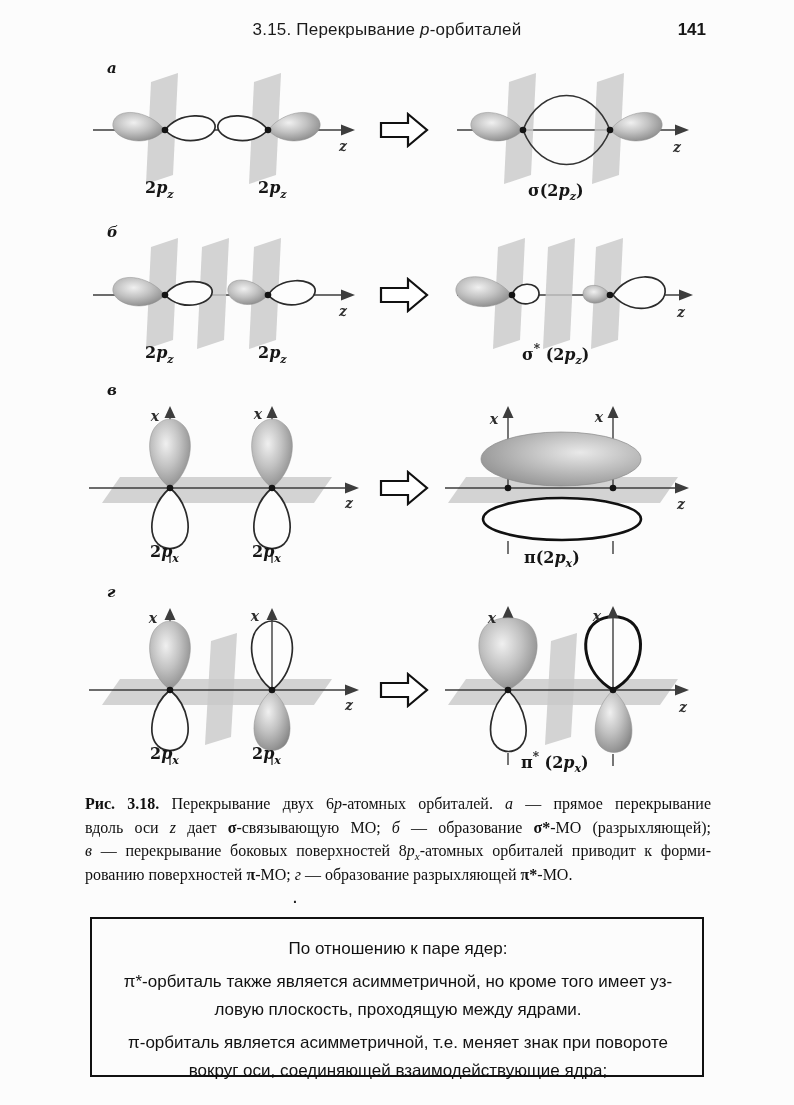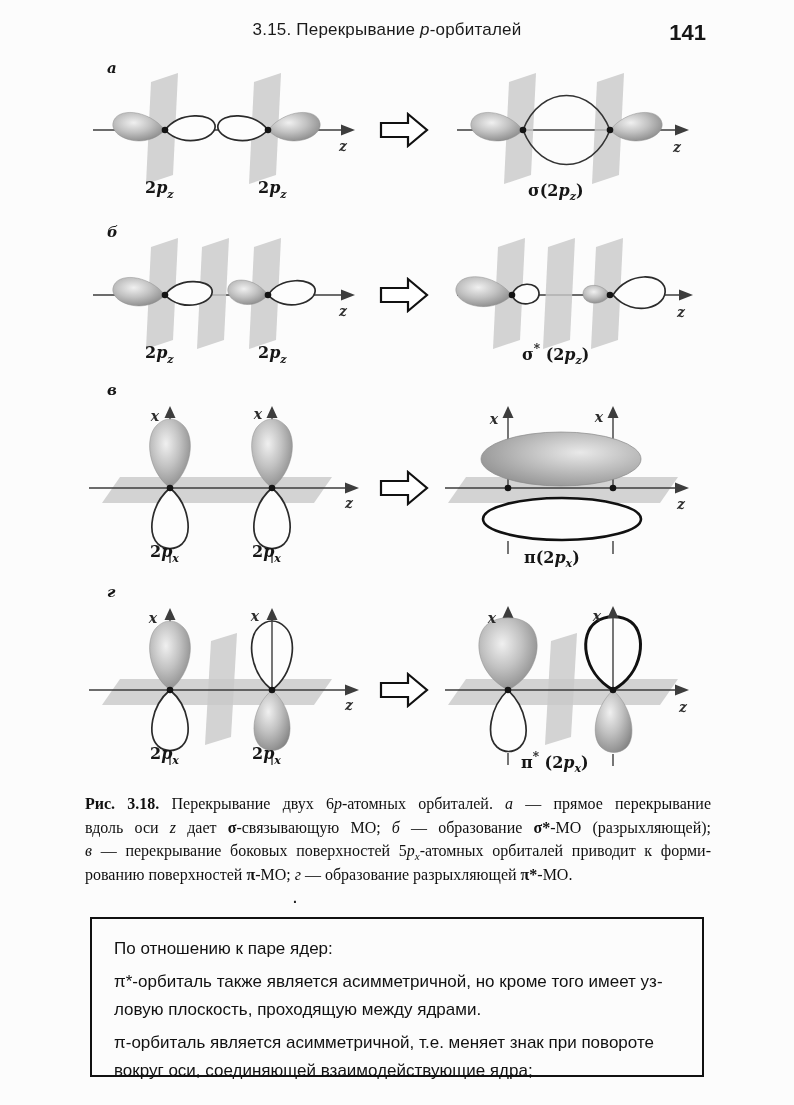--- a/index.html
+++ b/index.html
@@ -3,21 +3,21 @@
 <meta charset="utf-8">
 <style>
   html,body{margin:0;padding:0;background:#e8e8e8;}
   .page{position:relative;width:794px;height:1105px;background:#fcfcfc;margin:0 auto;
         font-family:"Liberation Sans",sans-serif;color:#161616;overflow:hidden;}
   
   .hdr{position:absolute;top:20px;left:0;width:794px;height:24px;}
   .hdr-title{position:absolute;left:0;right:0;text-align:center;transform:translateX(-10px);
              font-size:17px;letter-spacing:.2px;color:#1a1a1a;}
   .hdr-title .it{font-style:italic;}
-  .hdr-num{position:absolute;right:88px;top:0;font-weight:bold;font-size:22px;}
+  .hdr-num{position:absolute;right:88px;top:0;font-weight:bold;font-size:17px;}
   
   .figwrap{position:absolute;left:85px;top:60px;width:620px;height:730px;}
   svg .axis{stroke:#3d3d3d;stroke-width:1.4;fill:none;}
   svg .ah{fill:#3d3d3d;stroke:none;}
   svg .plane{fill:#c9c9c9;opacity:.82;stroke:none;}
   svg .wlobe{fill:#fdfdfd;stroke:#2b2b2b;stroke-width:1.7;}
   svg .wlobe3{fill:#fdfdfd;stroke:#111;stroke-width:3;}
   svg .glob{fill:url(#gradLobe);stroke:#8f8f8f;stroke-width:.5;}
   svg .ball{fill:url(#gradBall);stroke:#8a8a8a;stroke-width:.7;}
   svg .dot{fill:#141414;stroke:none;}
@@ -33,21 +33,21 @@
   .caption{position:absolute;left:85px;top:792px;width:626px;
            font-family:"Liberation Serif",serif;font-size:16px;line-height:23.5px;color:#101010;}
   .caption .jline{text-align:justify;text-align-last:justify;}
   .caption .b{font-weight:bold;font-family:Liberation Serif, serif;}
   .caption .i{font-style:italic;}
   .caption sub{font-size:11px;font-style:italic;line-height:0;}
   .stray{position:absolute;left:293px;top:890px;font-size:14px;font-weight:bold;color:#222;}
   
   .ibox{position:absolute;left:90px;top:917px;width:568px;height:122px;
         border:2px solid #111;background:#fcfcfc;padding:16px 20px 18px 22px;
-        font-size:17px;line-height:28px;color:#111;}
+        font-size:17px;line-height:28px;color:#111;text-align:center;}
   .ibox p{margin:0 0 5px 0;}
 </style>
 </head>
 <body>
 
 <div class="page">
 
   <div class="hdr">
     <div class="hdr-title"><span>3.15. Перекрывание </span><span class="it">p</span><span>-орбиталей</span></div>
     <div class="hdr-num">141</div>
@@ -225,21 +225,21 @@
       <text class="axl" x="512" y="561" text-anchor="middle">x</text>
       <text class="axl" x="598" y="652" text-anchor="middle">z</text>
       <text class="dlabel" x="436" y="708"><tspan>π</tspan><tspan class="star" y="701">*</tspan><tspan y="708"> (2</tspan><tspan class="it">p</tspan><tspan class="subsc" y="712">x</tspan><tspan y="708">)</tspan></text>
     </g>
   </svg>
   </div>
 
   <div class="caption">
     <div class="jline"><span class="b">Рис. 3.18.</span><span> Перекрывание двух 6</span><span class="i">p</span><span>-атомных орбиталей. </span><span class="i">а</span><span> — прямое перекрывание</span></div>
     <div class="jline"><span>вдоль оси </span><span class="i">z</span><span> дает </span><span class="b">σ</span><span>-связывающую МО; </span><span class="i">б</span><span> — образование </span><span class="b">σ*</span><span>-МО (разрыхляющей);</span></div>
-    <div class="jline"><span class="i">в</span><span> — перекрывание боковых поверхностей 5</span><span class="i">p</span><sub>x</sub><span>-атомных орбиталей приводит к форми-</span></div>
+    <div class="jline"><span class="i">в</span><span> — перекрывание боковых поверхностей 8</span><span class="i">p</span><sub>x</sub><span>-атомных орбиталей приводит к форми-</span></div>
     <div><span>рованию поверхностей </span><span class="b">π</span><span>-МО; </span><span class="i">г</span><span> — образование разрыхляющей </span><span class="b">π*</span><span>-МО.</span></div>
   </div>
 
   <span class="stray">.</span>
 
   <div class="ibox">
     <p>По отношению к паре ядер:</p>
     <p><span>π*-орбиталь также является асимметричной, но кроме того имеет уз-</span><br><span>ловую плоскость, проходящую между ядрами.</span></p>
     <p><span>π-орбиталь является асимметричной, т.е. меняет знак при повороте</span><br><span>вокруг оси, соединяющей взаимодействующие ядра;</span></p>
   </div>

